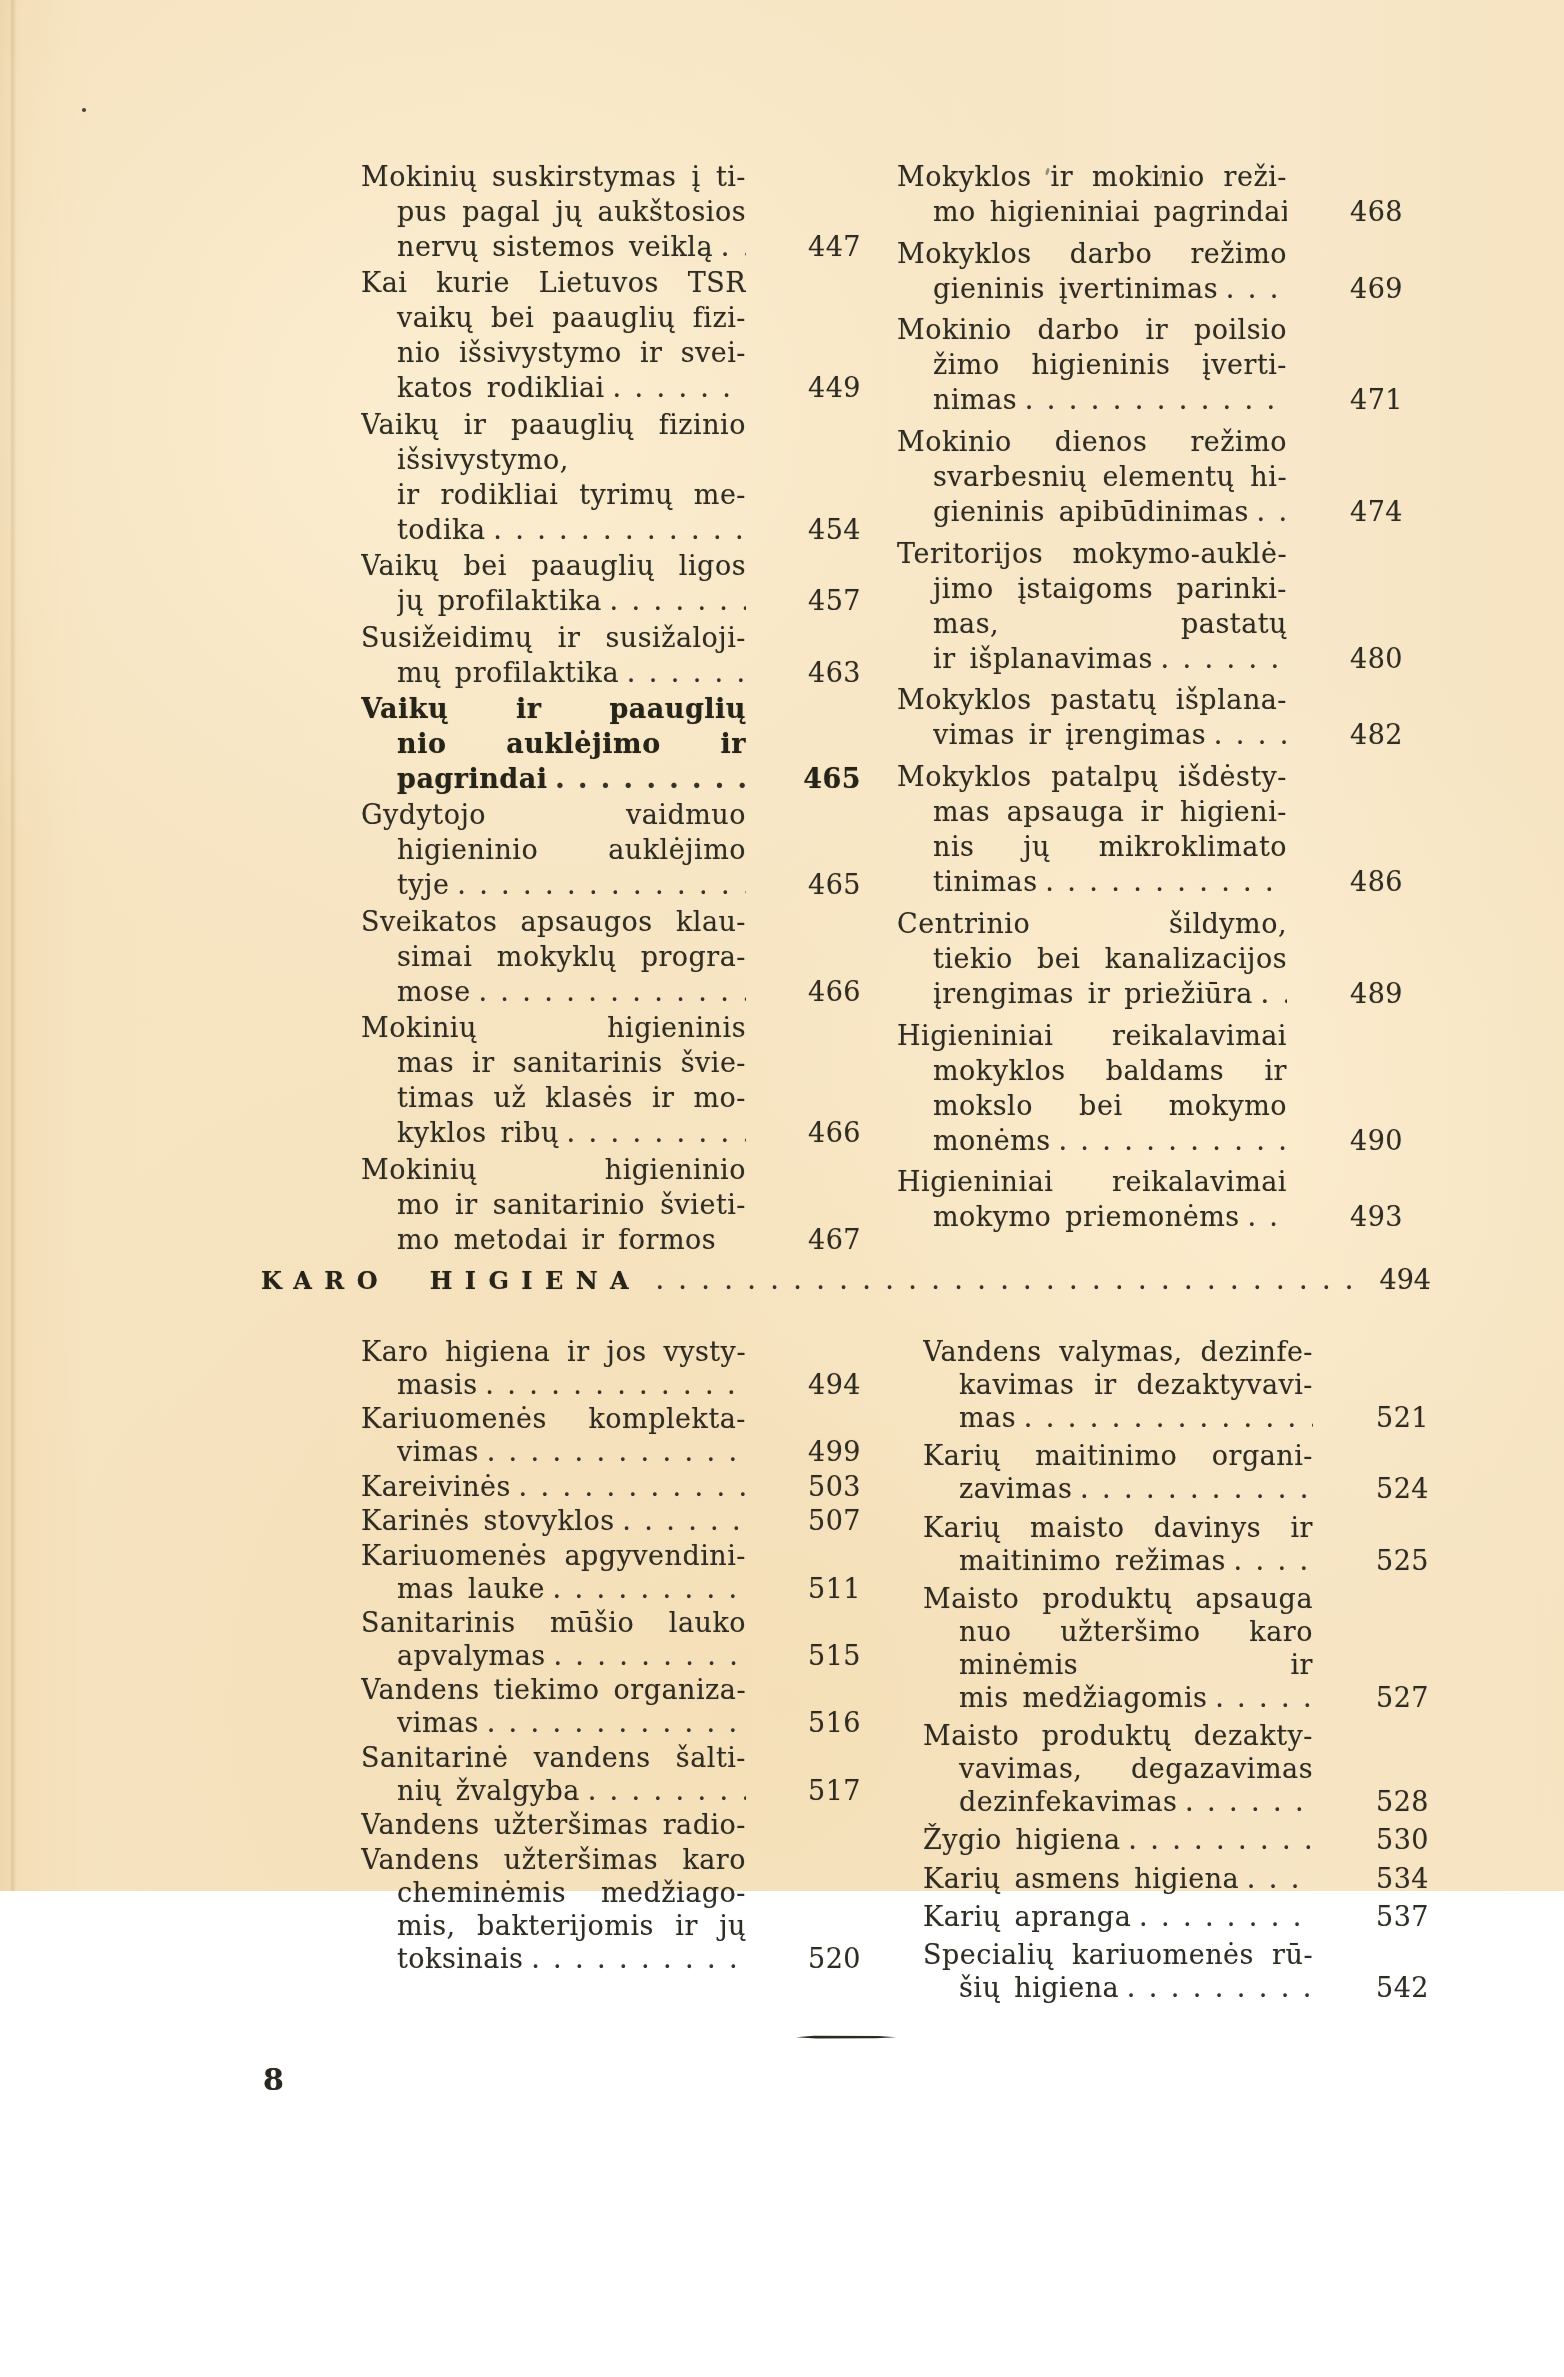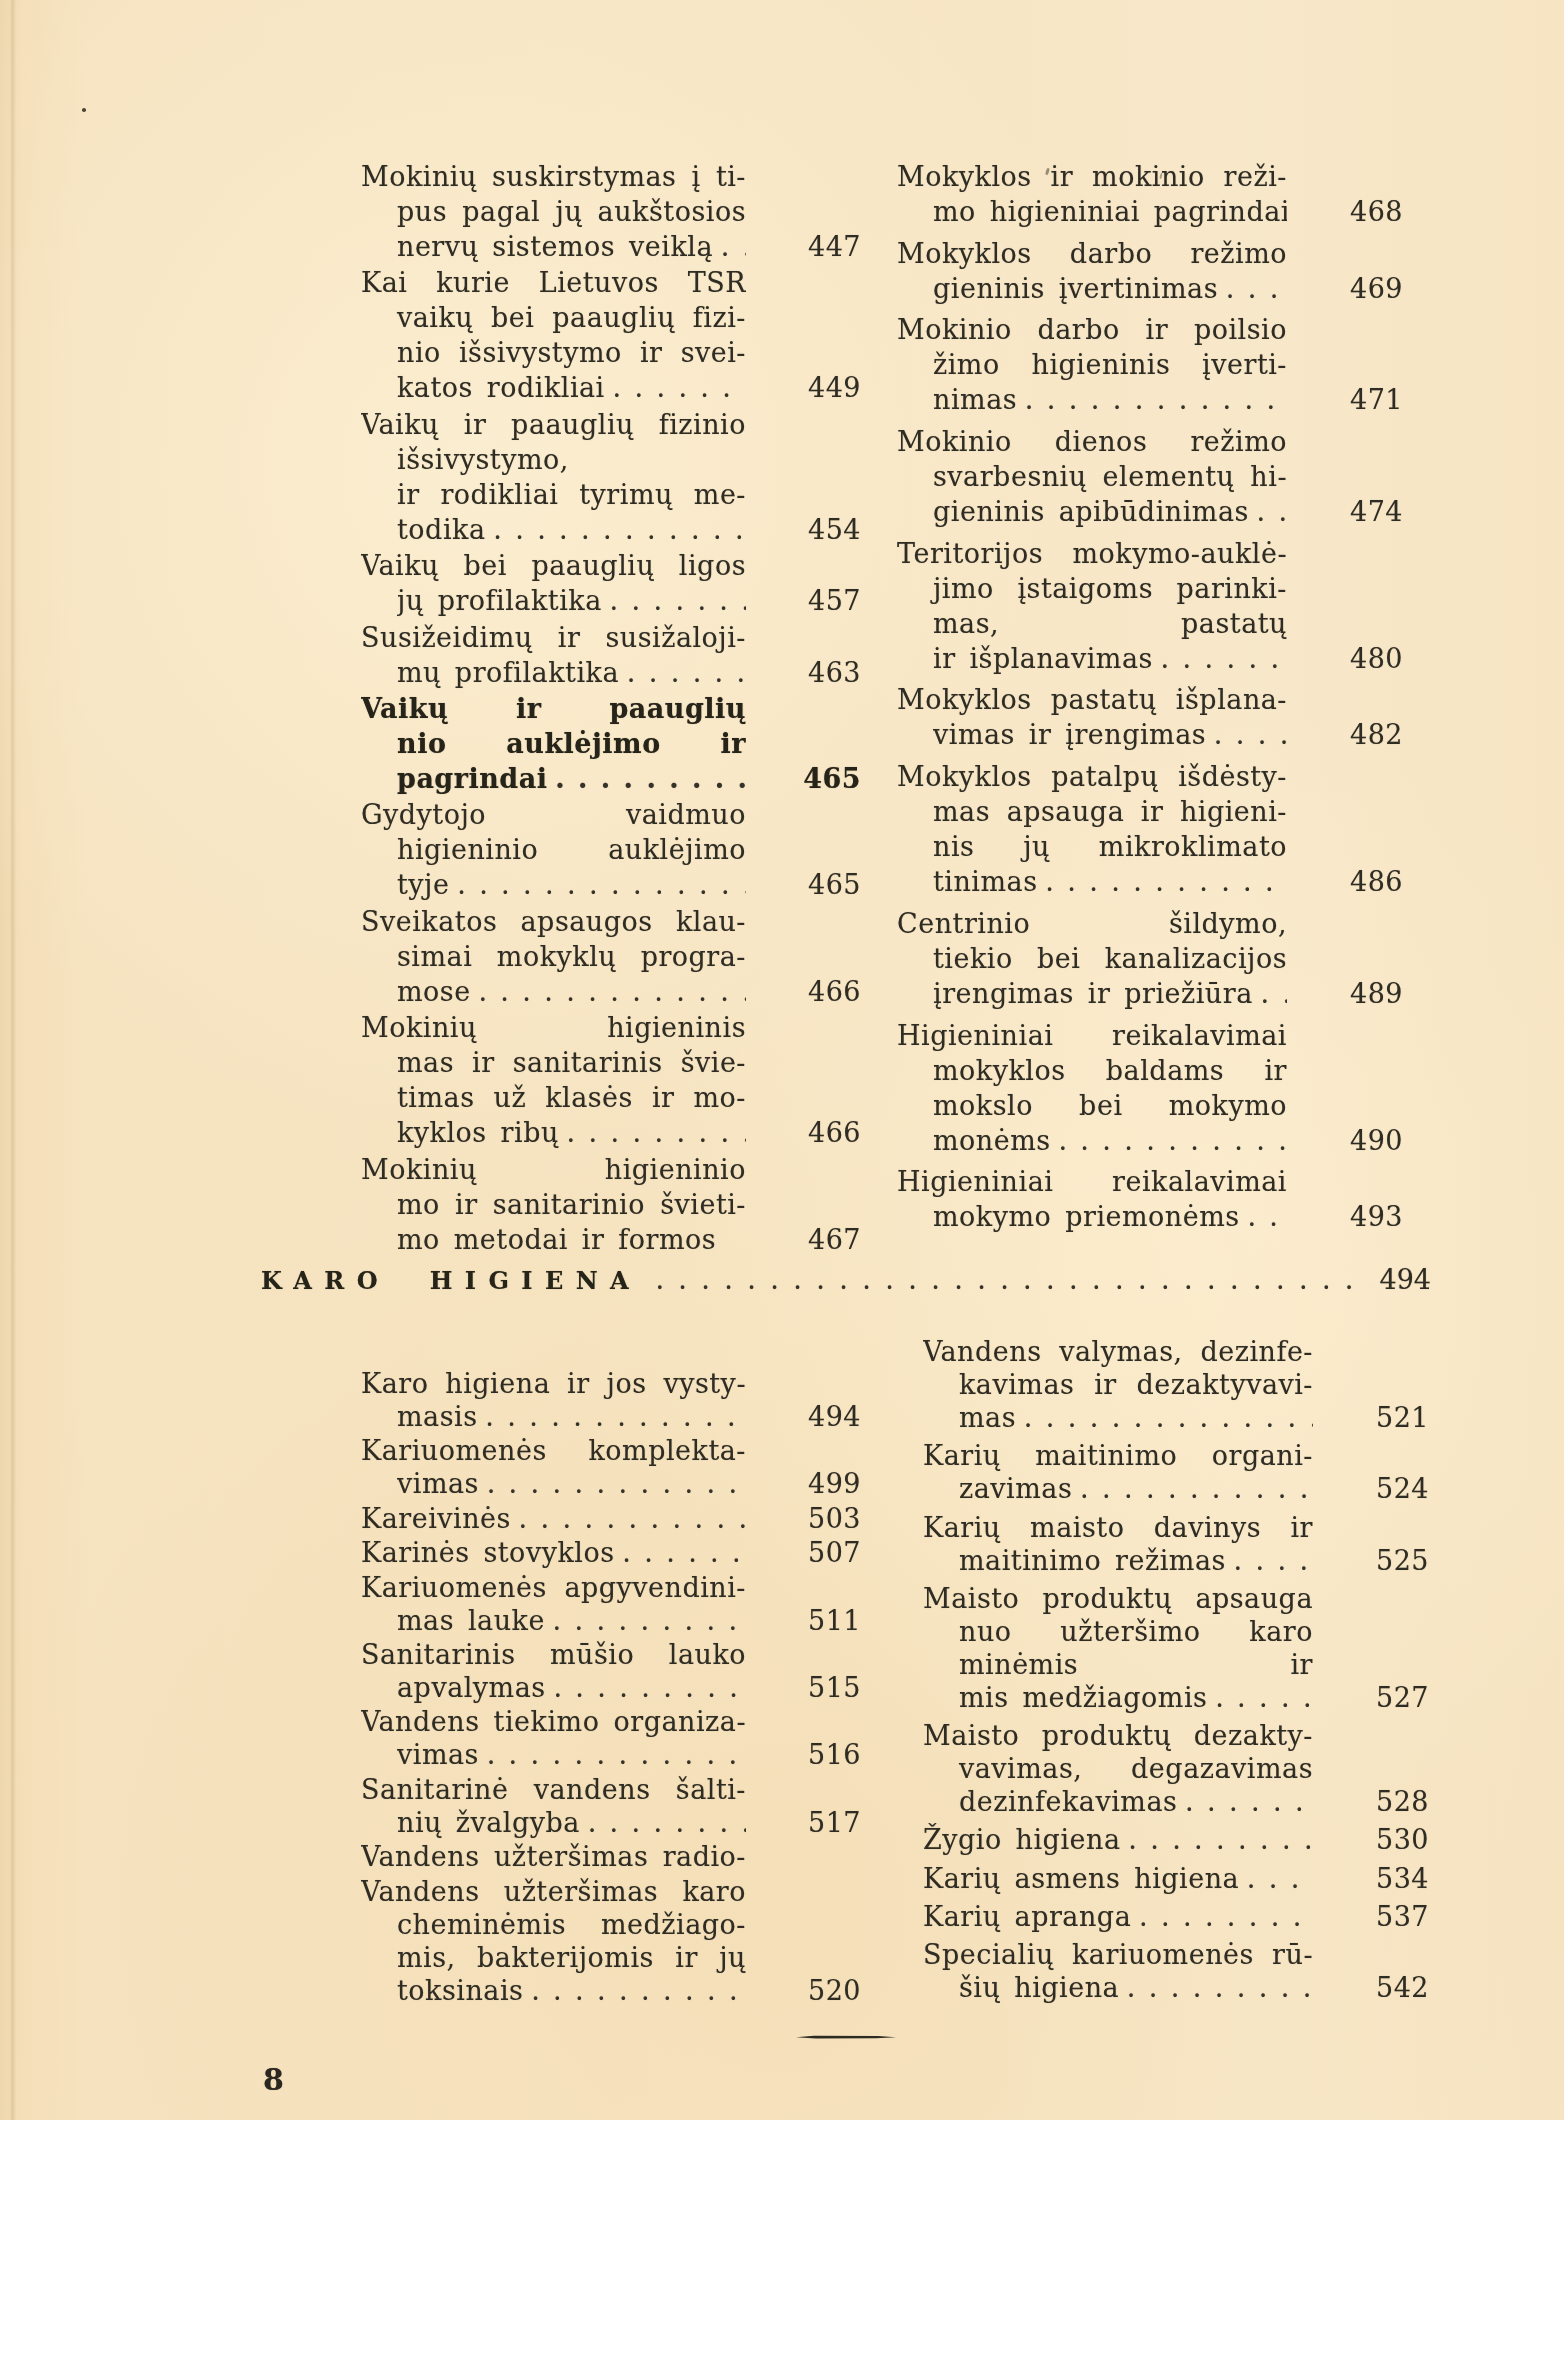--- a/index.html
+++ b/index.html
@@ -1,33 +1,33 @@
 <!DOCTYPE html>
 <html style="font-size:7.7px"><head>
 <meta charset="utf-8">
 <style>
   html,body{margin:0;padding:0;}
   body{
     width:1565px;height:2377px;overflow:hidden;
     font-family:"DejaVu Serif","Liberation Serif",serif;
   }
   .page{
-    position:relative;width:1565px;height:2120px;
+    position:relative;width:1565px;height:1891px;
     background:
       linear-gradient(90deg, rgba(125,95,45,0) 9.6px, rgba(125,95,45,.14) 12.4px, rgba(125,95,45,0) 16.3px),
       radial-gradient(ellipse 60% 45% at 30% 22%, rgba(255,245,220,.55), rgba(255,245,220,0) 70%),
       radial-gradient(ellipse 50% 40% at 75% 60%, rgba(255,241,210,.5), rgba(255,241,210,0) 70%),
       radial-gradient(ellipse 75% 55% at 50% 90%, rgba(238,211,160,.30), rgba(238,211,160,0) 75%),
       linear-gradient(90deg, #eed7ae 0px, #f4dfb9 21.5px, #f6e3c0 86px, #f7e5c3 55%, #f8e8ca 80%, #f6e4c2 100%);
     color:var(--ink,#2f2c23);
   }
   .col{position:absolute;}
   .col-tl{left:361px; top:159px;  width:500px;}
   .col-tr{left:897px;top:159px;  width:506px;}
-  .col-bl{left:361px; top:1335px; width:500px;margin-top:32px;}
+  .col-bl{left:361px; top:1335px; width:500px;}
   .col-br{left:923px;top:1335px; width:506px;}
 
   .col-tl .line,.col-tr .line{height:35px;line-height:35px;}
   .col-bl .line,.col-br .line{height:33px;line-height:33px;}
   .col-tl .entry{margin-bottom:1.4px;}
   .col-tr .entry{margin-bottom:6.7px;}
   .col-bl .entry{margin-bottom:1.4px;}
   .col-br .entry{margin-bottom:5.3px;}
 
   .line{

